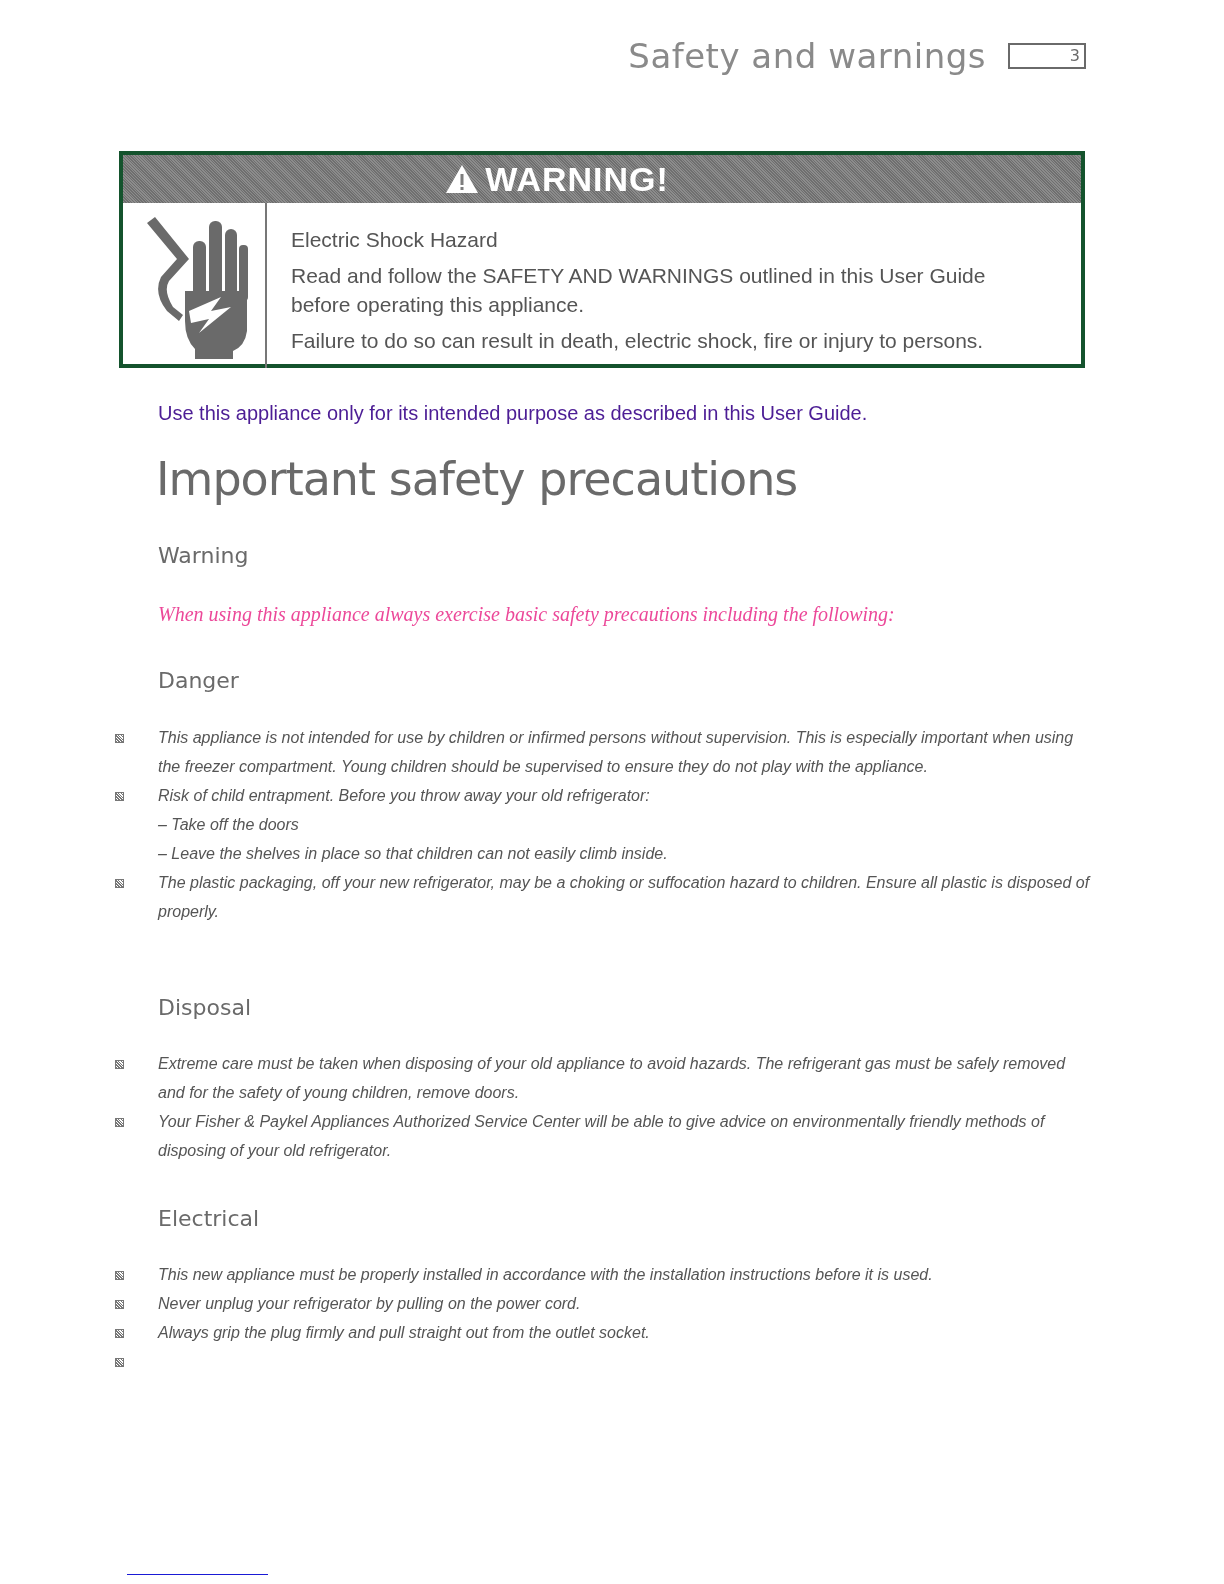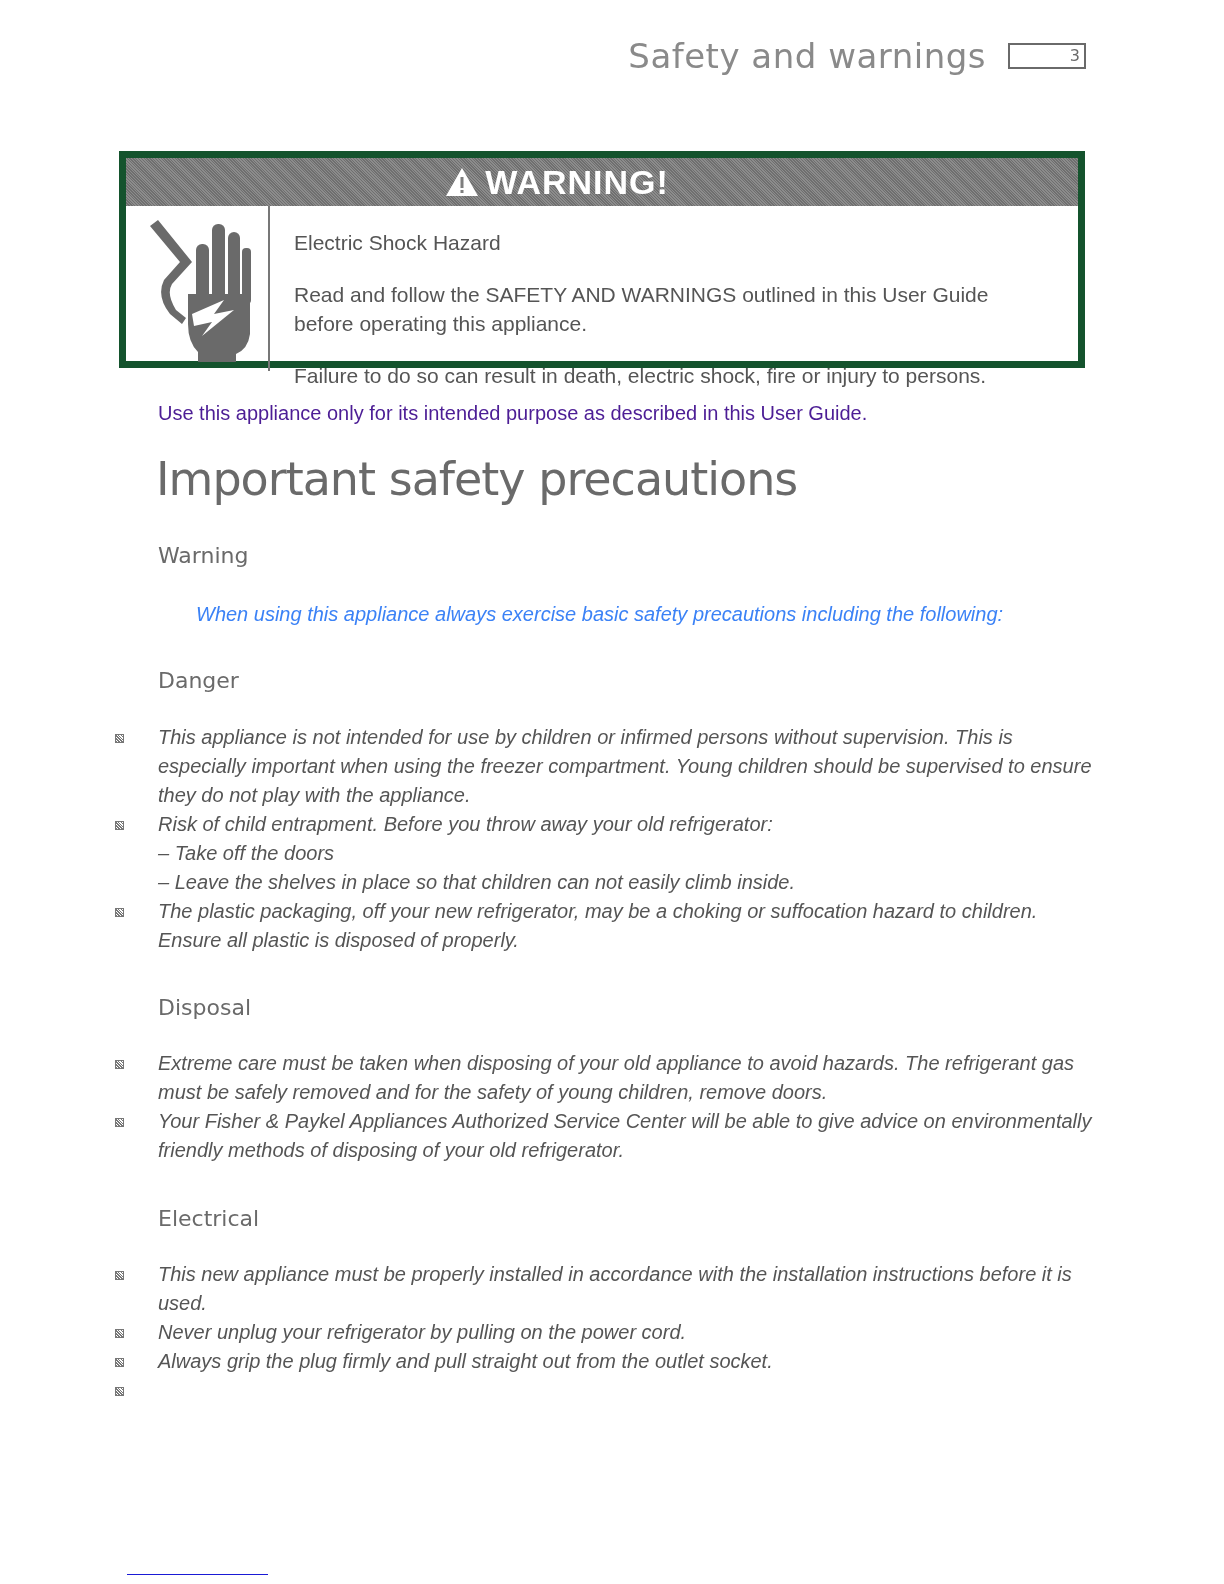--- a/index.html
+++ b/index.html
@@ -6,43 +6,43 @@
   body { width: 1224px; height: 1584px; position: relative; overflow: hidden;
          font-family: "DejaVu Sans", "Liberation Sans", sans-serif; color: #4a4a4a; }
 
   .header { position: absolute; top: 36px; right: 138px; display: flex; align-items: center; }
   .header-title { font-size: 34px; color: #8a8a8a; letter-spacing: 0.5px; font-weight: normal; }
   .page-box { width: 70px; height: 22px; border: 2px solid #6a6a6a; margin-left: 22px;
               font-size: 16px; text-align: right; padding-right: 4px; line-height: 22px;
               color: #6a6a6a; box-sizing: content-box; }
 
   .warn-box { position: absolute; left: 119px; top: 151px; width: 966px; height: 217px;
-              border: 7px solid #14532d; box-sizing: border-box; background: #fff; }
+              border: 4px solid #14532d; box-sizing: border-box; background: #fff; }
   .warn-bar { height: 48px; background: #7e7e7e;
               background-image: repeating-linear-gradient(45deg, #6f6f6f 0 1px, #8c8c8c 1px 2px);
               display: flex; align-items: center; justify-content: center; color: #fff; }
   .warn-bar-inner { display: flex; align-items: center; margin-left: -90px; }
   .warn-tri { width: 34px; height: 30px; margin-right: 6px; }
   .warn-title { font-size: 34px; font-weight: bold; letter-spacing: 1px; font-family: "Liberation Sans", sans-serif; }
   .warn-body { display: flex; height: 165px; }
   .warn-icon-cell { width: 142px; border-right: 2px solid #777; display: flex; align-items: center; justify-content: center; }
   .warn-text { padding: 22px 0 0 24px; font-size: 21px; color: #555; font-family: "Liberation Sans", sans-serif; }
   .warn-text p { margin: 0; line-height: 29px; }
-  .warn-text p.gap { margin-top: 23px; }
+  .warn-text p.gap { margin-top: 7px; }
 
   .intro { position: absolute; left: 158px; top: 402px; font-size: 20px; color: #4c1d95; font-family: "Liberation Sans", sans-serif; }
   .main-title { position: absolute; left: 156px; top: 452px; font-size: 46px; 
                 color: #6a6a6a; font-family: "DejaVu Sans", sans-serif; letter-spacing: -1px; }
   .sec-head { position: absolute; left: 158px; font-size: 22px; color: #6a6a6a; font-family: "DejaVu Sans", sans-serif; }
-  .sec-para { position: absolute; left: 158px; font-size: 20px; font-style: italic; color: #3b82f6;
-              font-family: Liberation Sans, sans-serif; margin-left: 38px; }
+  .sec-para { position: absolute; left: 158px; font-size: 20px; font-style: italic; color: #ec4899;
+              font-family: Liberation Serif, serif; }
 
   ul.bullets { list-style: none; margin: 0; padding: 0; position: absolute; left: 0; width: 1224px; }
   ul.bullets li { position: relative; padding-left: 158px; padding-right: 130px;
-                  font-size: 20px; font-style: italic; color: #555; line-height: 29px;
+                  font-size: 16px; font-style: italic; color: #555; line-height: 29px;
                   font-family: "Liberation Sans", sans-serif; }
   .bullet-mark { position: absolute; left: 115px; top: 11px; width: 7px; height: 7px;
                  border: 1px solid #777; background: repeating-linear-gradient(45deg, #777 0 1px, #fff 1px 2px); }
   .sub { display: block; }
 
   .footer-line { position: absolute; left: 127px; top: 1574px; width: 141px; height: 1px; background: #1a1ad6; }
 </style>
 </head>
 <body>
 

